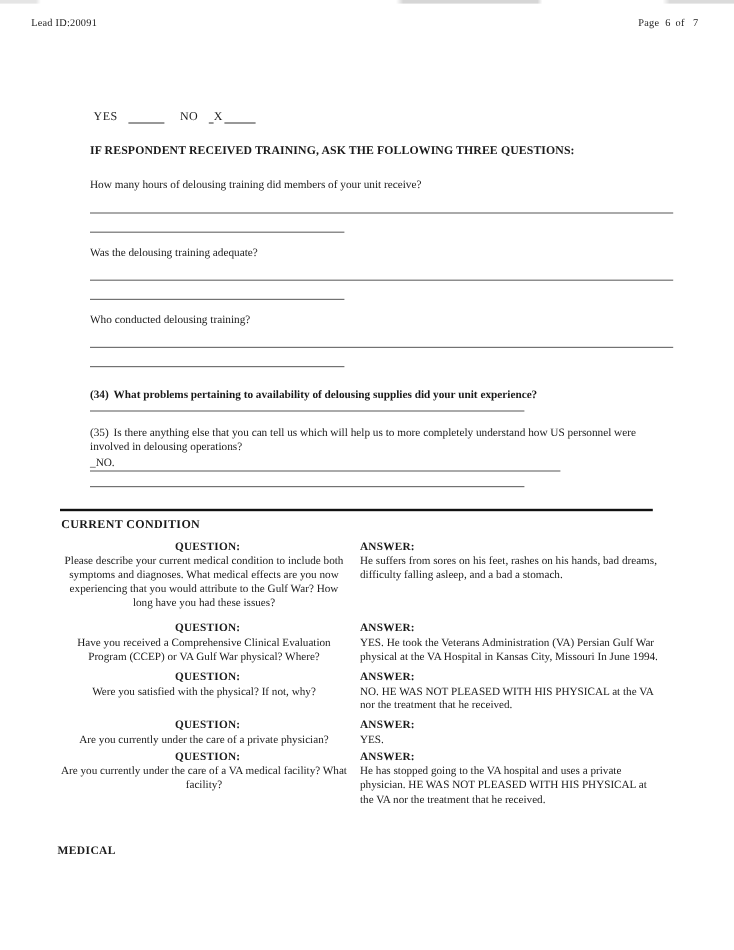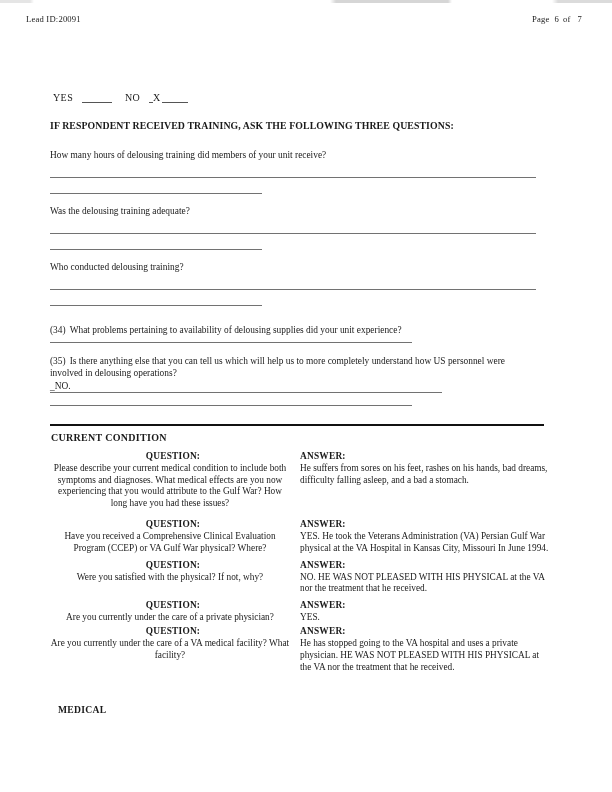--- a/index.html
+++ b/index.html
@@ -50,21 +50,21 @@
     letter-spacing: 0.2px;
     white-space: nowrap;
   }
   .page-no .pg-lbl { margin-right: 5px; }
   .page-no .pg-cur { margin-right: 4px; }
   .page-no .pg-of  { margin-right: 7px; }
 
   
   .form-block {
     position: absolute;
-    left: 50px; top: 92px;
+    left: 75px; top: 92px;
     width: 486px;
   }
 
   .yesno-row {
     font-size: 10px;
     letter-spacing: 0.4px;
     padding-left: 3px;
     margin-bottom: 17px;
     white-space: nowrap;
   }
@@ -204,21 +204,21 @@
   .qa-body {
     font-size: 9.3px;
     line-height: 11.6px;
   }
   .row-gap-a { height: 9px; }
   .row-gap-b { height: 4px; }
   .row-gap-c { height: 2px; }
 
   .medical-heading {
     position: absolute;
-    left: 58px; top: 704px;
+    left: 48px; top: 704px;
     font-size: 9.6px;
     font-weight: bold;
     letter-spacing: 0.3px;
   }
 </style>
 </head>
 <body>
 
 <div class="scan-edge-top"></div>
 
@@ -251,21 +251,21 @@
     <div class="rule long"></div>
     <div class="rule short"></div>
   </div>
 
   <div class="q-item">
     <div class="q-text">Who conducted delousing training?</div>
     <div class="rule long"></div>
     <div class="rule short"></div>
   </div>
 
-  <div class="q-item" style="margin-top:15px;">
+  <div class="q-item" style="margin-top:15px;font-weight:bold;">
     <div class="q-text" style="margin-bottom:2px;"><span class="q-num">(34)</span><span>What problems pertaining to availability of delousing supplies did your unit experience?</span></div>
     <div class="rule shortish"></div>
   </div>
 
   <div class="q-item" style="margin-top:9px;">
     <div class="q-text" style="margin-bottom:2px;"><span class="q-num">(35)</span><span>Is there anything else that you can tell us which will help us to more completely understand how US personnel were involved in delousing operations?</span></div>
     <div class="answer-inline">
       <span class="ai-text">_NO.</span>
     </div>
     <div class="rule shortish"></div>

